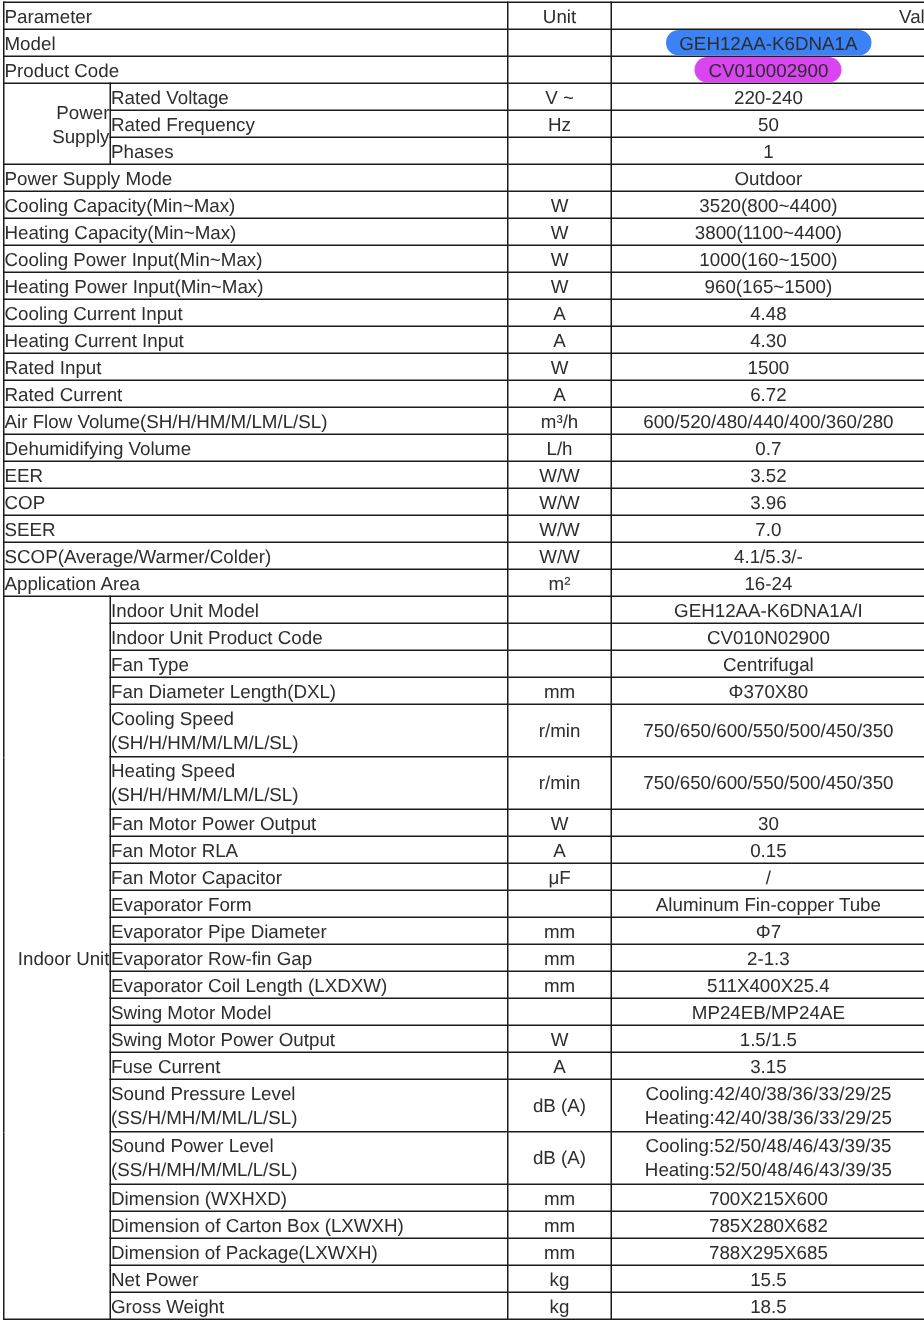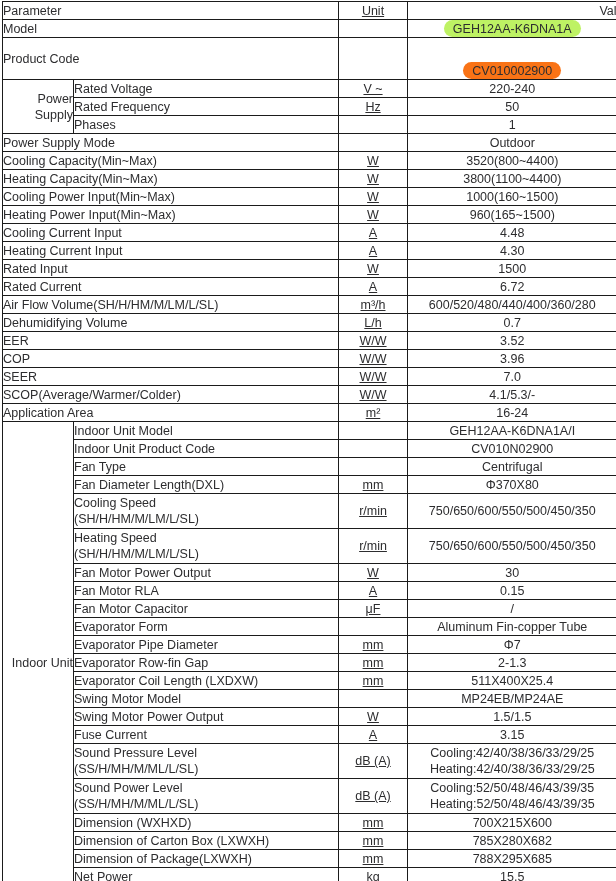--- a/index.html
+++ b/index.html
@@ -36,21 +36,20 @@
   .param-cell {
     text-align: left;
     padding: 0 3px 0 4px;
   }
   .group-cell {
     text-align: right;
     padding: 0 2px;
   }
   .unit-cell {
     text-align: center;
-    text-decoration: underline;
   }
   .value-cell {
     text-align: center;
     border-right: none !important;
   }
   th.header-val {
     text-align: right;
     padding-right: 1px;
   }
   .hl {
@@ -74,26 +73,26 @@
     <tr>
       <th class="param-cell" colspan="2">Parameter</th>
       <th class="unit-cell">Unit</th>
       <th class="value-cell header-val">Val</th>
     </tr>
   </thead>
   <tbody>
       <tr class="row">
         <td class="param-cell" colspan="2">Model</td>
         <td class="unit-cell"></td>
-        <td class="value-cell"><span class="hl" style="background: #bef264;">GEH12AA-K6DNA1A</span></td>
+        <td class="value-cell"><span class="hl" style="background: #3b82f6;">GEH12AA-K6DNA1A</span></td>
       </tr>
       <tr class="row">
         <td class="param-cell" colspan="2">Product Code</td>
         <td class="unit-cell"></td>
-        <td class="value-cell"><span class="hl" style="background: #f97316; margin-top: 24px;">CV010002900</span></td>
+        <td class="value-cell"><span class="hl" style="background: #d946ef;">CV010002900</span></td>
       </tr>
       <tr class="row">
         <td class="group-cell" rowspan="3">Power Supply</td>
         <td class="param-cell">Rated Voltage</td>
         <td class="unit-cell">V ~</td>
         <td class="value-cell">220-240</td>
       </tr>
       <tr class="row">
         <td class="param-cell">Rated Frequency</td>
         <td class="unit-cell">Hz</td>

